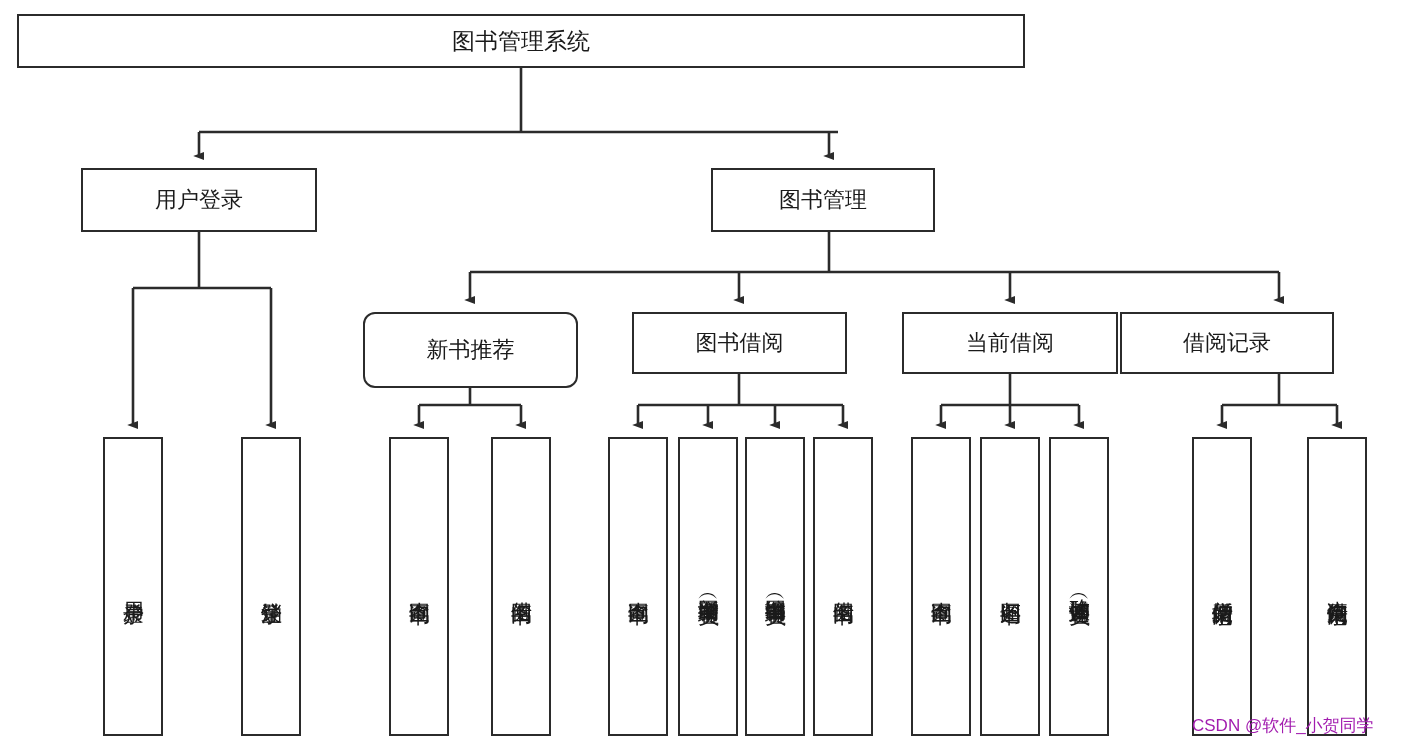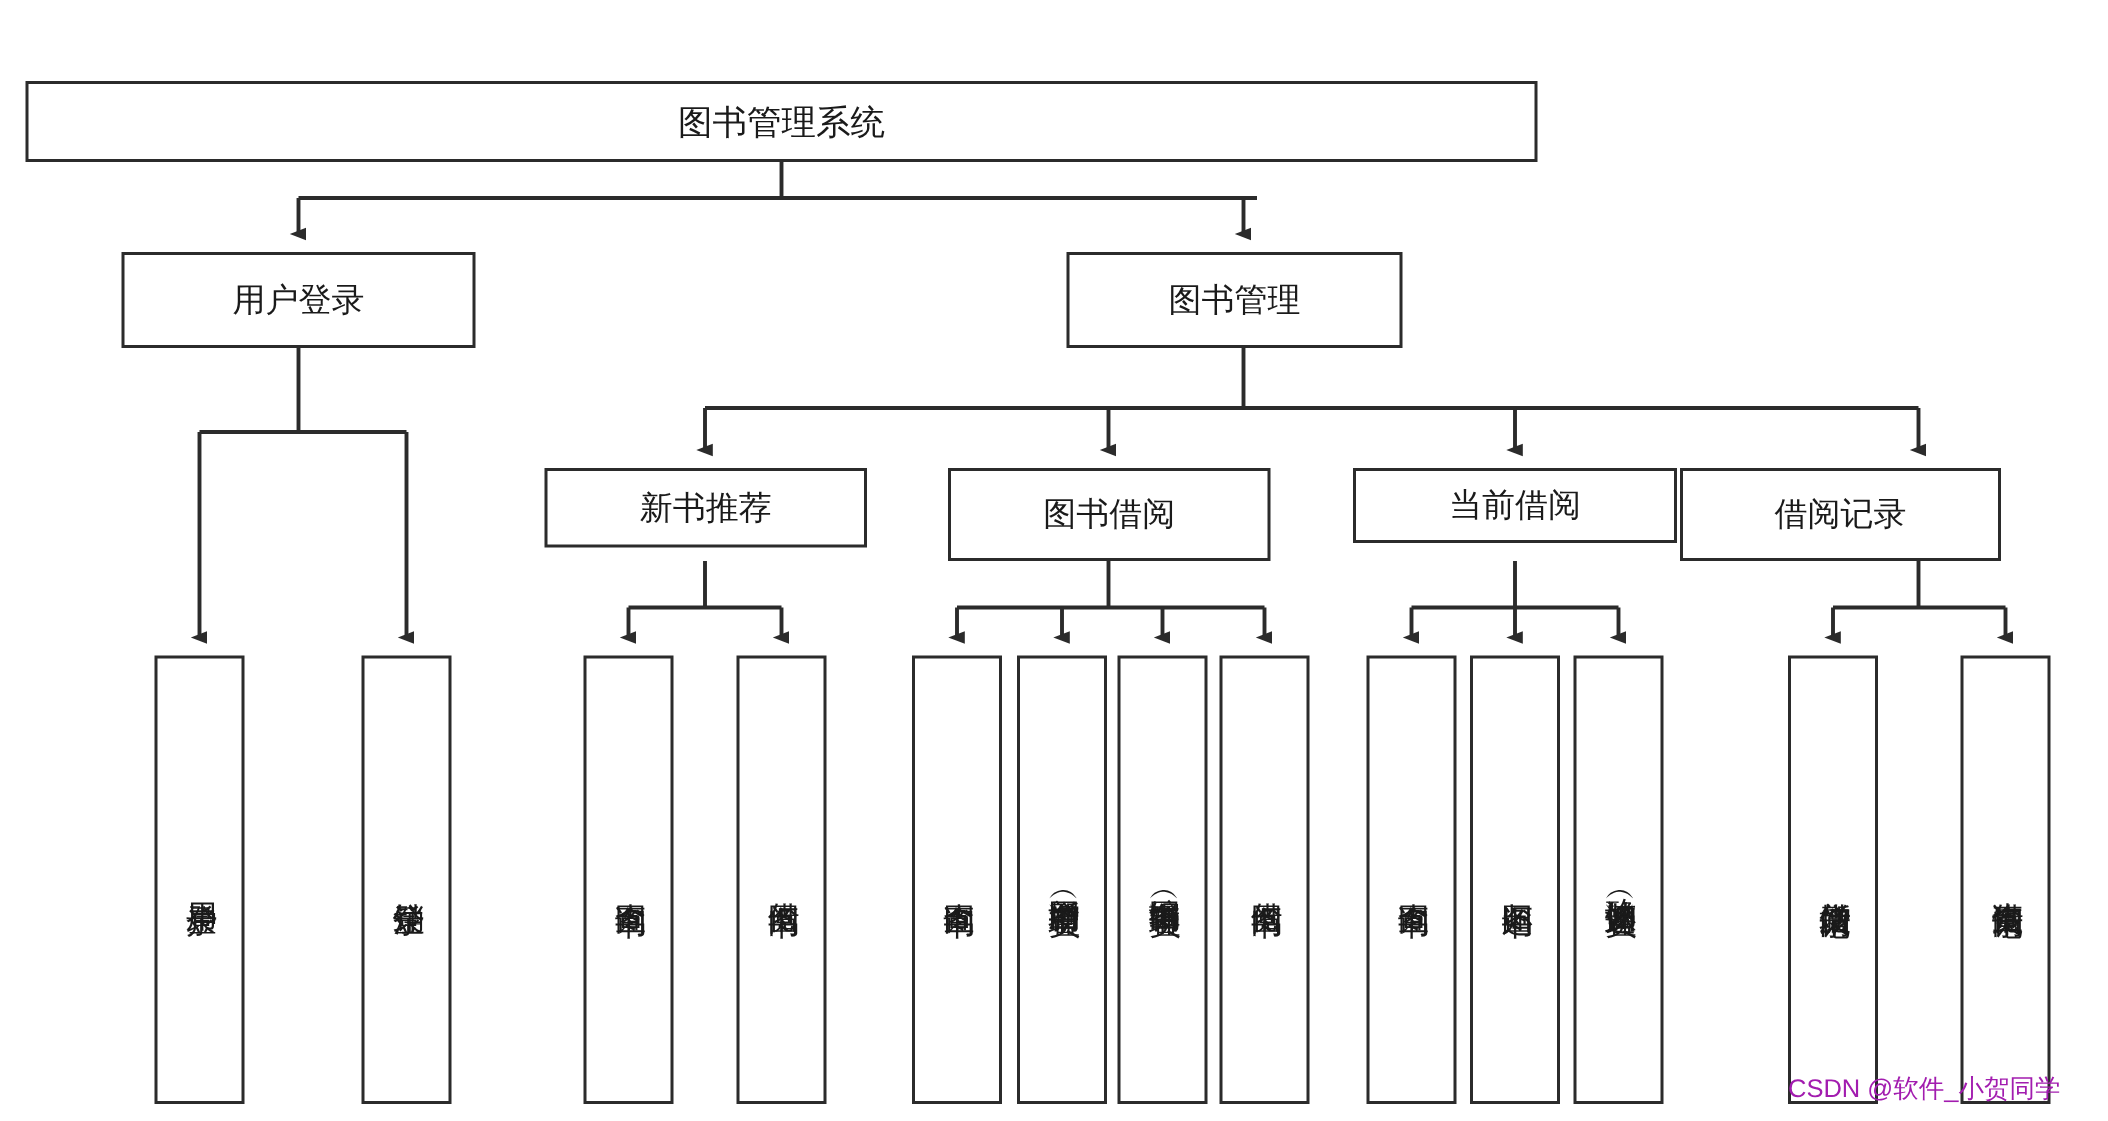--- a/index.html
+++ b/index.html
@@ -116,38 +116,38 @@
       <path d="M1010,405 L1010,425" marker-end="url(#arrow)"></path>
       <path d="M1079,405 L1079,425" marker-end="url(#arrow)"></path>
 
       <path d="M1279,374 L1279,405"></path>
       <path d="M1222,405 L1337,405"></path>
       <path d="M1222,405 L1222,425" marker-end="url(#arrow)"></path>
       <path d="M1337,405 L1337,425" marker-end="url(#arrow)"></path>
     </g>
   </svg>
 
-  <div class="node root" style="left:17px; top:14px; width:1008px; height:54px;margin-top:40px;">
+  <div class="node root" style="left:17px; top:14px; width:1008px; height:54px;">
     <span class="label">图书管理系统</span>
   </div>
 
   <div class="node lvl1" style="left:81px; top:168px; width:236px; height:64px;">
     <span class="label">用户登录</span>
   </div>
   <div class="node lvl1" style="left:711px; top:168px; width:224px; height:64px;">
     <span class="label">图书管理</span>
   </div>
 
-  <div class="node lvl2" style="left:363px; top:312px; width:215px; height:53px;">
+  <div class="node lvl2" style="left:363px; top:312px; width:215px; height:76px;border-radius:12px;">
     <span class="label">新书推荐</span>
   </div>
   <div class="node lvl2" style="left:632px; top:312px; width:215px; height:62px;">
     <span class="label">图书借阅</span>
   </div>
-  <div class="node lvl2" style="left:902px; top:312px; width:216px; height:50px;">
+  <div class="node lvl2" style="left:902px; top:312px; width:216px; height:62px;">
     <span class="label">当前借阅</span>
   </div>
   <div class="node lvl2" style="left:1120px; top:312px; width:214px; height:62px;">
     <span class="label">借阅记录</span>
   </div>
 
   <div class="node leaf" style="left:103px; top:437px; width:60px; height:299px;">
     <span class="label">用户登录</span>
   </div>
   <div class="node leaf" style="left:241px; top:437px; width:60px; height:299px;">

